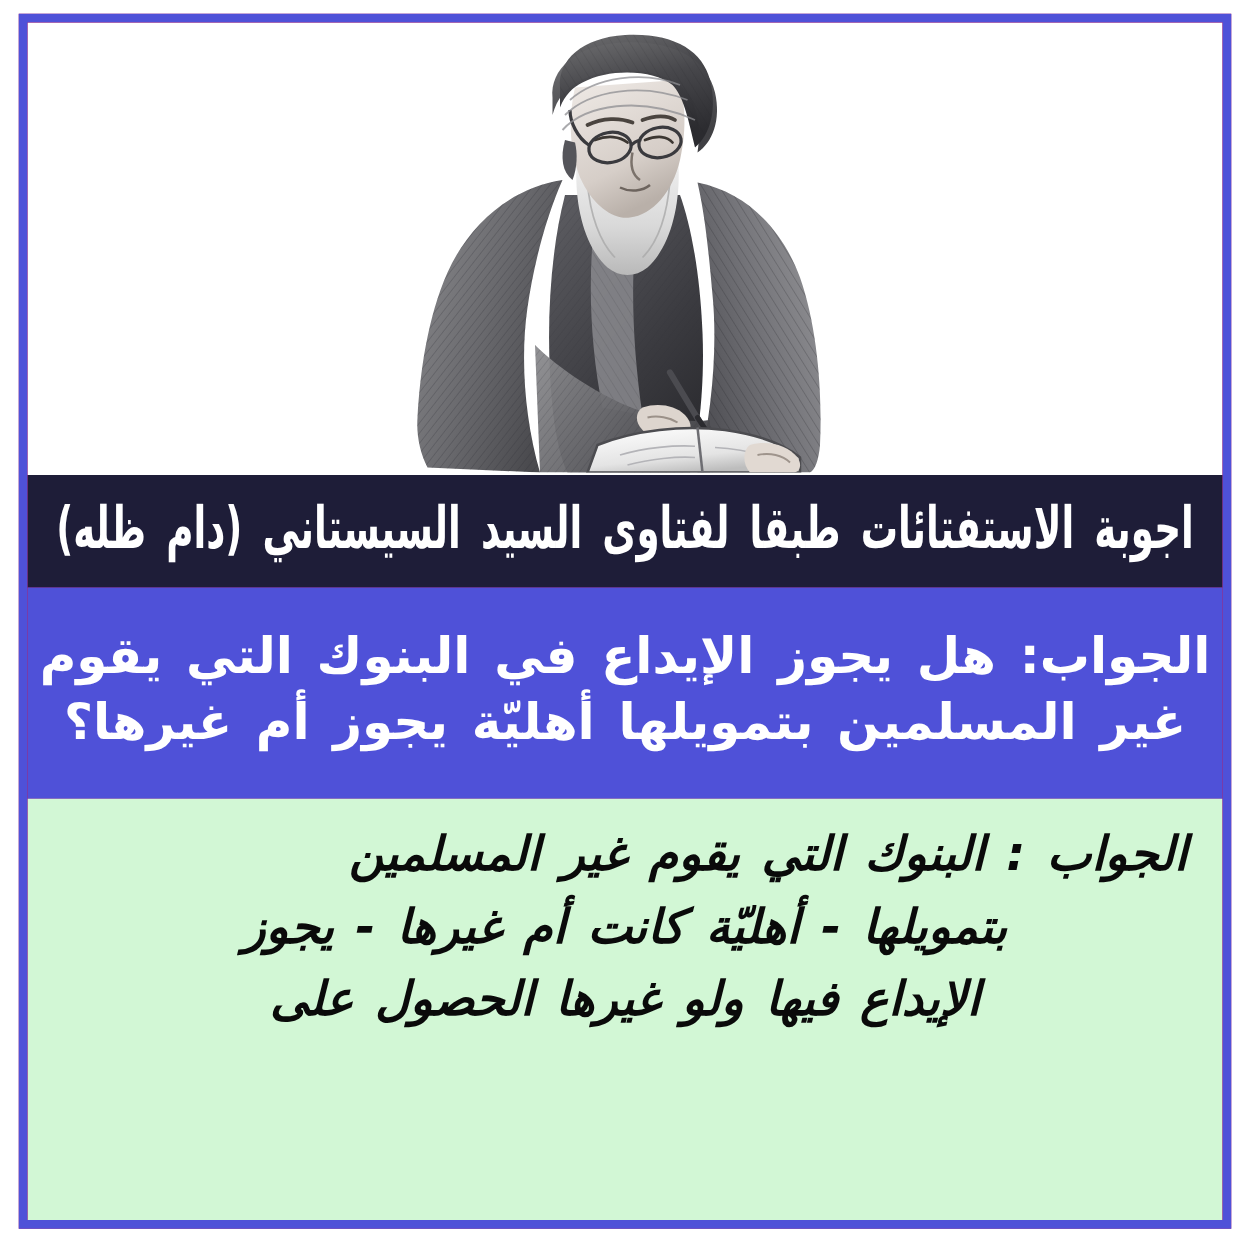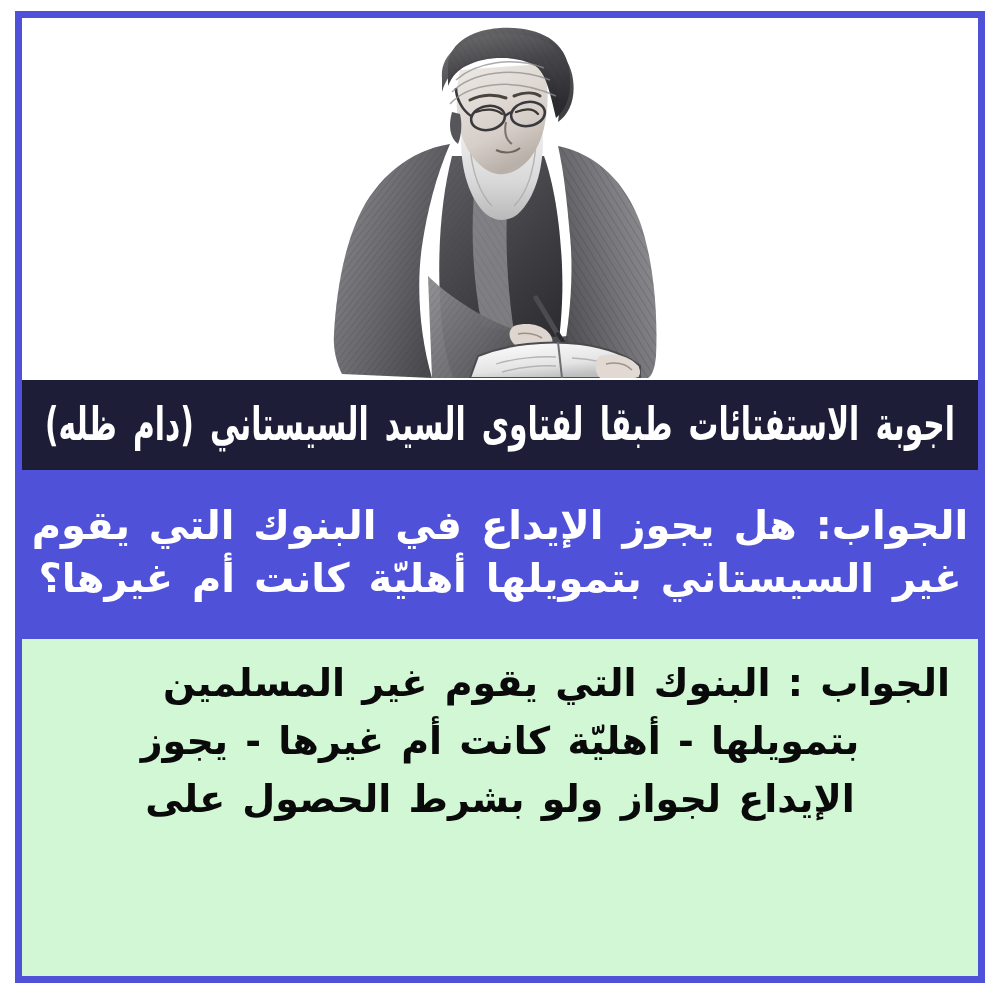--- a/index.html
+++ b/index.html
@@ -108,20 +108,21 @@
     box-sizing: border-box;
   }
   .answer-line {
     color: #0a0a0a;
     font-size: 38px;
     font-weight: 700;
     line-height: 1.52;
     white-space: nowrap;
     text-align: center;
     word-spacing: 4px;
+    font-style: italic;
   }
   .answer-line.l1 { text-align: right; align-self: stretch; }
   .answer-line.l2 { text-align: center; }
   .answer-line.l3 { text-align: center; }
   .answer-line.l4 { text-align: center; }
 </style>
 </head>
 <body>
 
 <div class="card">
@@ -239,22 +240,22 @@
       </svg>
     </div>
   </div>
 
   <div class="title-band">
     <div class="title-text">اجوبة الاستفتائات طبقا لفتاوى السيد السيستاني (دام ظله)</div>
   </div>
 
   <div class="question-band">
     <div class="question-line">الجواب: هل يجوز الإيداع في البنوك التي يقوم</div>
-    <div class="question-line">غير السيستاني بتمويلها أهليّة كانت أم غيرها؟</div>
+    <div class="question-line">غير المسلمين بتمويلها أهليّة يجوز أم غيرها؟</div>
   </div>
 
   <div class="answer-panel">
     <div class="answer-line l1">الجواب : البنوك التي يقوم غير المسلمين</div>
     <div class="answer-line l2">بتمويلها - أهليّة كانت أم غيرها - يجوز</div>
-    <div class="answer-line l3">الإيداع لجواز ولو بشرط الحصول على</div>
+    <div class="answer-line l3">الإيداع فيها ولو غيرها الحصول على</div>
   </div>
 
 </div>
 
 </body></html>

